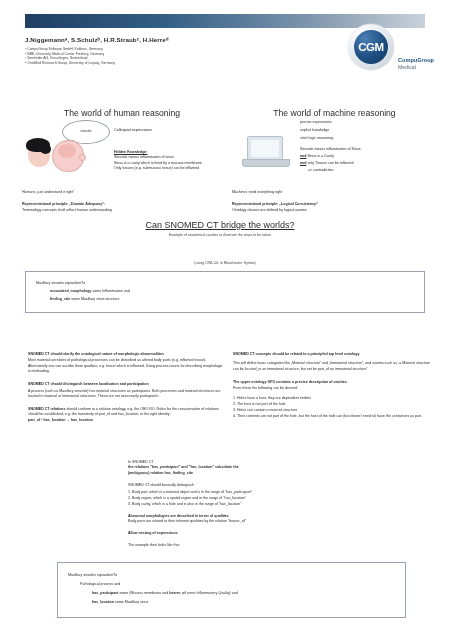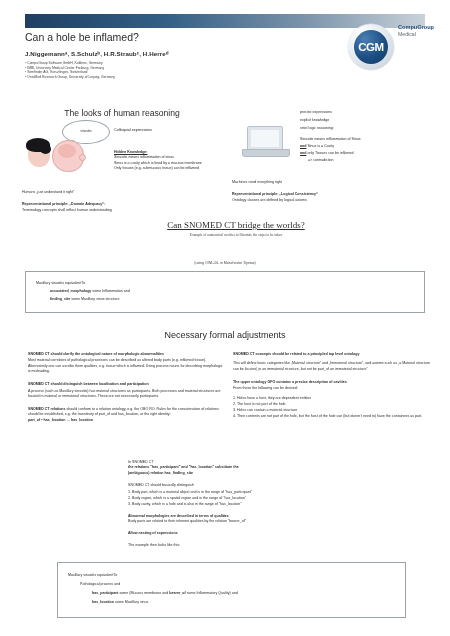--- a/index.html
+++ b/index.html
@@ -14,21 +14,21 @@
   .hdr-band{position:absolute;left:25px;top:14px;width:400px;height:14px;
     background:linear-gradient(90deg,#1f3f63 0%,#335f86 35%,#7b93ab 70%,#c9d2da 100%);}
   .hdr{position:absolute;left:25px;top:30px;width:290px;}
   .title-l1{font-size:10.5px;color:#2b2b2b;line-height:14px;}
   .title-l2{font-size:10.5px;color:#2b2b2b;line-height:14px;}
   .authors{font-size:6.2px;font-weight:bold;color:#2b2b2b;margin-top:6px;letter-spacing:.1px;}
   .affil{margin-top:4px;}
   .affil div{font-size:3.4px;color:#444;line-height:4.5px;}
 
   
-  .logo{position:absolute;right:16px;top:24px;display:flex;align-items:flex-start;gap:4px;}
+  .logo{position:absolute;right:16px;top:24px;display:flex;align-items:flex-end;gap:4px;}
   .logo-ring{width:46px;height:46px;border-radius:50%;
     background:radial-gradient(circle at 30% 25%,#ffffff 0%,#e7ecf1 45%,#c3ccd5 100%);
     display:flex;align-items:center;justify-content:center;
     box-shadow:0 0 0 .5px #d6dde4;}
   .logo-disc{width:34px;height:34px;border-radius:50%;
     background:radial-gradient(circle at 32% 26%,#4a7fb5 0%,#1d4f82 55%,#123a63 100%);
     display:flex;align-items:center;justify-content:center;}
   .logo-disc span{color:#fff;font-size:11.5px;font-weight:bold;letter-spacing:-.4px;}
   .logo-txt div:first-child{font-size:5.6px;font-weight:bold;color:#1f4e79;line-height:6.5px;}
   .logo-txt div:last-child{font-size:5.2px;color:#5d6a76;line-height:6.5px;}
@@ -82,21 +82,20 @@
   .arrow{display:inline-block;font-size:3.6px;}
 </style>
 </head>
 <body>
 
 <div class="poster">
 
   <div class="hdr-band"></div>
 
   <div class="hdr">
-    <div class="title-l1">Can a hole be inflamed?</div>
     <div class="authors">J.Niggemannᵃ, S.Schulzᵇ, H.R.Straubᶜ, H.Herreᵈ</div>
     <div class="affil">
       <div>ᵃ CompuGroup Software GmbH, Koblenz, Germany</div>
       <div>ᵇ IMBI, University Medical Center Freiburg, Germany</div>
       <div>ᶜ Semfinder AG, Kreuzlingen, Switzerland</div>
       <div>ᵈ OntoMed Research Group, University of Leipzig, Germany</div>
     </div>
   </div>
 
   <div class="logo">
@@ -105,21 +104,21 @@
         <span>CGM</span>
       </div>
     </div>
     <div class="logo-txt">
       <div>CompuGroup</div>
       <div>Medical</div>
     </div>
   </div>
 
   <div class="col" style="left:22px;top:108px;width:200px;">
-    <div class="col-h">The looks of human reasoning</div>
+    <div class="col-h">The world of human reasoning</div>
 
     <div class="illus">
       <div class="cloud">
         <div class="lbl">sinusitis</div>
       </div>
       <div style="position:absolute;left:92px;top:10px;font-size:3.8px;color:#2b2b2b;">Colloquial expressions</div>
 
       <div class="head-dark">
         <div class="face"></div>
           <div class="hair"></div>
@@ -138,20 +137,21 @@
         <div class="txt">Only tissues (e.g. submucous tissue) can be inflamed</div>
       </div>
     </div>
 
     <div class="txt" style="margin-top:10px;">Humans „just understand it right“</div>
     <div class="txt bold" style="margin-top:7px;">Representational principle: „Domain Adequacy“:</div>
     <div class="txt">Terminology concepts shall reflect human understanding</div>
   </div>
 
   <div class="col" style="left:232px;top:108px;width:205px;">
+    <div class="col-h">The world of machine reasoning</div>
 
     <div style="position:relative;height:62px;">
       <div class="laptop" style="position:absolute;left:10px;top:18px;">
         <div class="scr">
             <i></i>
           </div>
           <div class="base"></div>
       </div>
 
       <div style="position:absolute;left:68px;top:0px;width:137px;">
@@ -176,44 +176,41 @@
           <span>contradiction</span>
         </div>
       </div>
     </div>
 
     <div class="txt" style="margin-top:10px;">Machines need everything right</div>
     <div class="txt bold" style="margin-top:7px;">Representational principle: „Logical Consistency“</div>
     <div class="txt">Ontology classes are defined by logical axioms</div>
   </div>
 
-  <div style="position:absolute;left:36px;top:220px;width:400px;font-family:Liberation Serif, serif;">
+  <div style="position:absolute;left:20px;top:220px;width:400px;">
     <div class="sec-h ul">Can SNOMED CT bridge the worlds?</div>
     <div class="sub-c">Example of anatomical cavities to illustrate the steps to be taken</div>
   </div>
 
   <div style="position:absolute;left:25px;top:258px;width:400px;">
     <div class="sub-c">(using OWL-DL in Manchester Syntax)</div>
 
     <div class="box" style="margin-top:6px;padding:7px 10px 9px 10px;">
       <div class="txt" style="line-height:8px;">
         <span class="i">Maxillary sinusitis</span><span> equivalentTo</span>
       </div>
       <div class="txt" style="line-height:8px;padding-left:14px;">
         <span class="bold">associated_morphology</span><span> some  </span><span class="i">Inflammation</span><span> and</span>
       </div>
       <div class="txt" style="line-height:8px;padding-left:14px;">
         <span class="bold">finding_site</span><span> some </span><span class="i">Maxillary sinus structure</span>
       </div>
     </div>
   </div>
 
-  <div style="position:absolute;left:25px;top:330px;width:400px;">
-    <div class="sec-h">Necessary formal adjustments</div>
-  </div>
 
   <div class="col" style="left:28px;top:352px;width:195px;">
     <div>
       <div class="txt bold">SNOMED CT should clarify the ontological nature of morphologic abnormalities</div>
       <div class="txt" style="margin-top:1px;">Most material correlates of pathological processes can be described as altered body parts (e.g. inflamed tissue). Alternatively one can ascribe them  qualities, e.g. tissue which is inflamed. Using process nouns for describing  morphologic is misleading.</div>
     </div>
     <div style="margin-top:7px;">
       <div class="txt bold">SNOMED CT should distinguish between localisation and participation</div>
       <div class="txt" style="margin-top:2px;">A process (such as Maxillary sinusitis) has material structures as participants. Both processes and material structures are located in material or immaterial structures. These are not necessarily participants.</div>
     </div>

